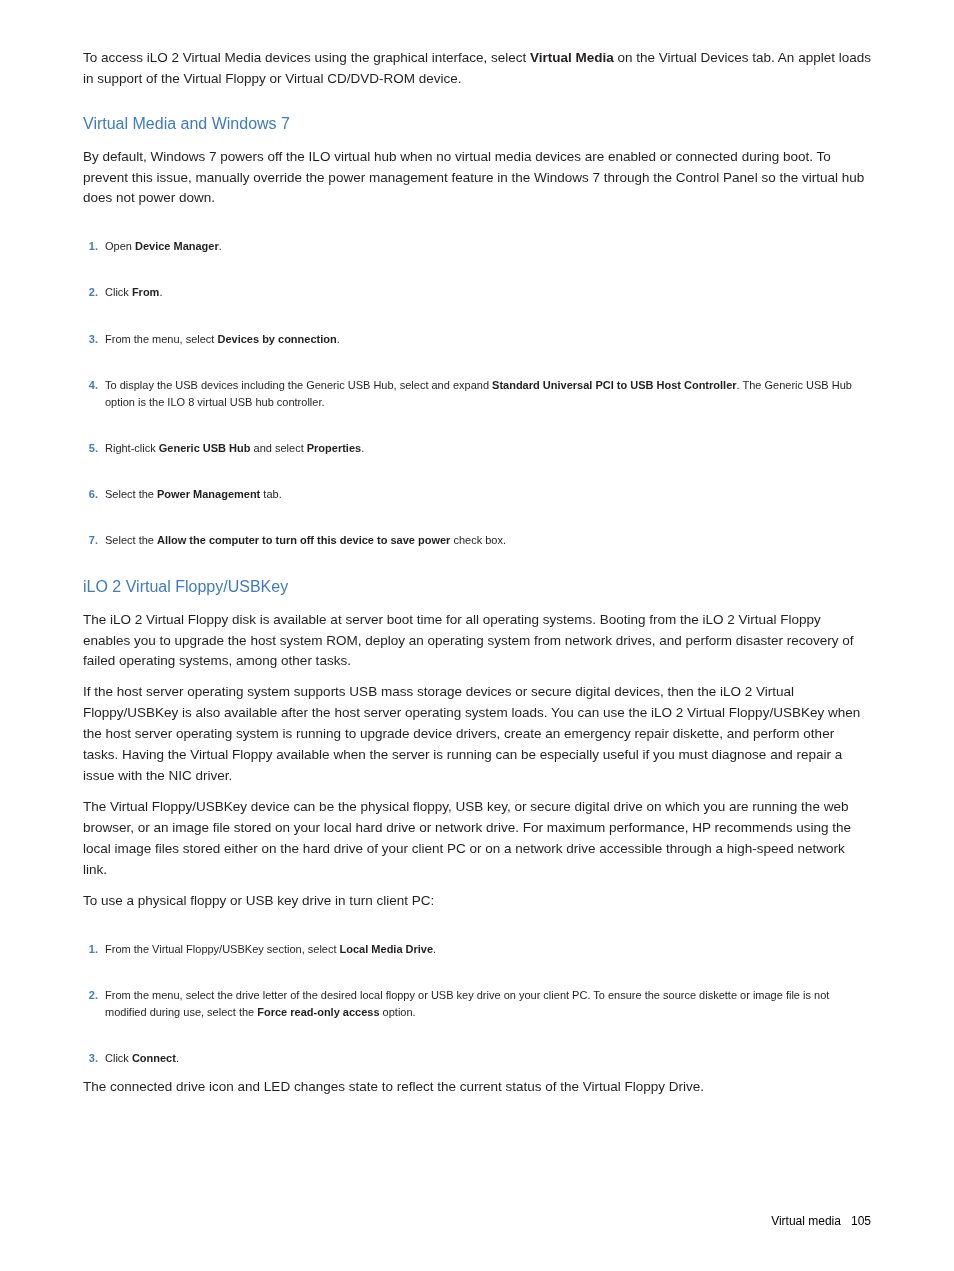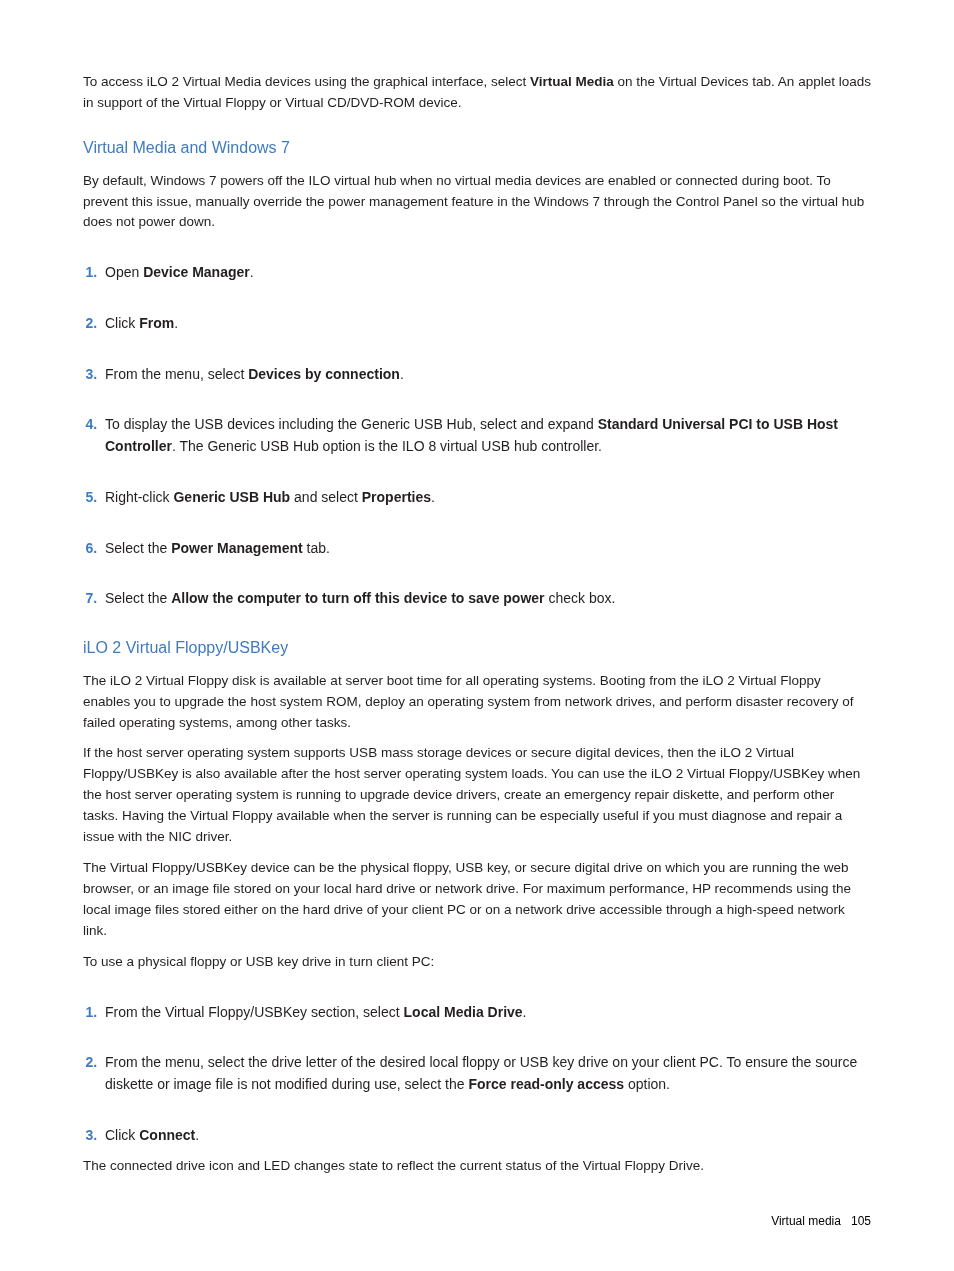--- a/index.html
+++ b/index.html
@@ -13,21 +13,21 @@
       font-family: Arial, Helvetica, sans-serif;
       font-size: 13.5px;
       line-height: 1.55;
       color: #231f20;
       width: 954px;
       min-height: 1271px;
       position: relative;
     }
 
     .page-content {
-      padding: 72px 83px 60px 83px;
+      padding: 48px 83px 60px 83px;
       max-width: 954px;
     }
 
     .intro-paragraph {
       margin-bottom: 22px;
       font-size: 13.5px;
       line-height: 1.55;
     }
 
     .section-heading {
@@ -48,21 +48,21 @@
       line-height: 1.55;
     }
 
     .ordered-list {
       margin-left: 18px;
       margin-bottom: 10px;
     }
 
     .ordered-list li {
       margin-bottom: 6px;
-      font-size: 14px;
+      font-size: 11px;
       line-height: 1.55;
       padding-left: 4px;
       margin-top: 29px;
     }
 
     .ordered-list li::marker {
       font-weight: bold;
       color: #3f7bbf;
     }
 

